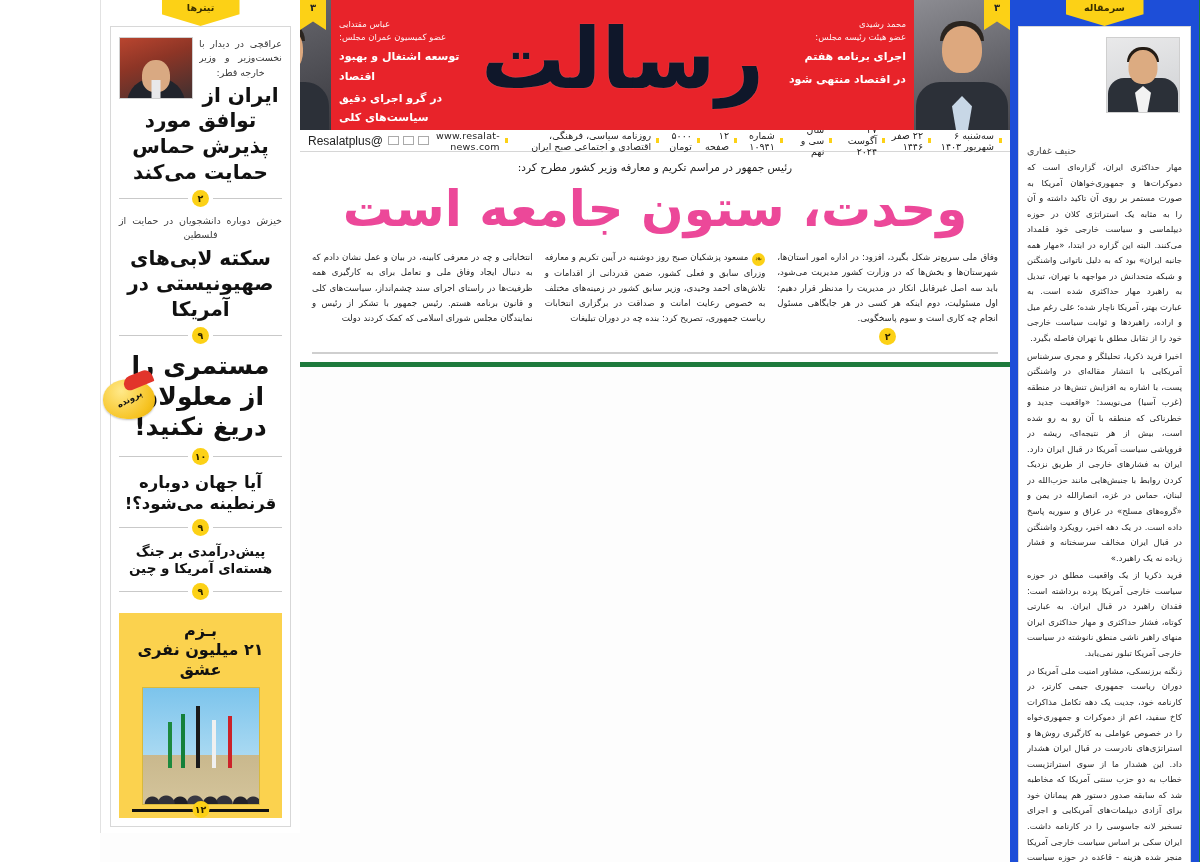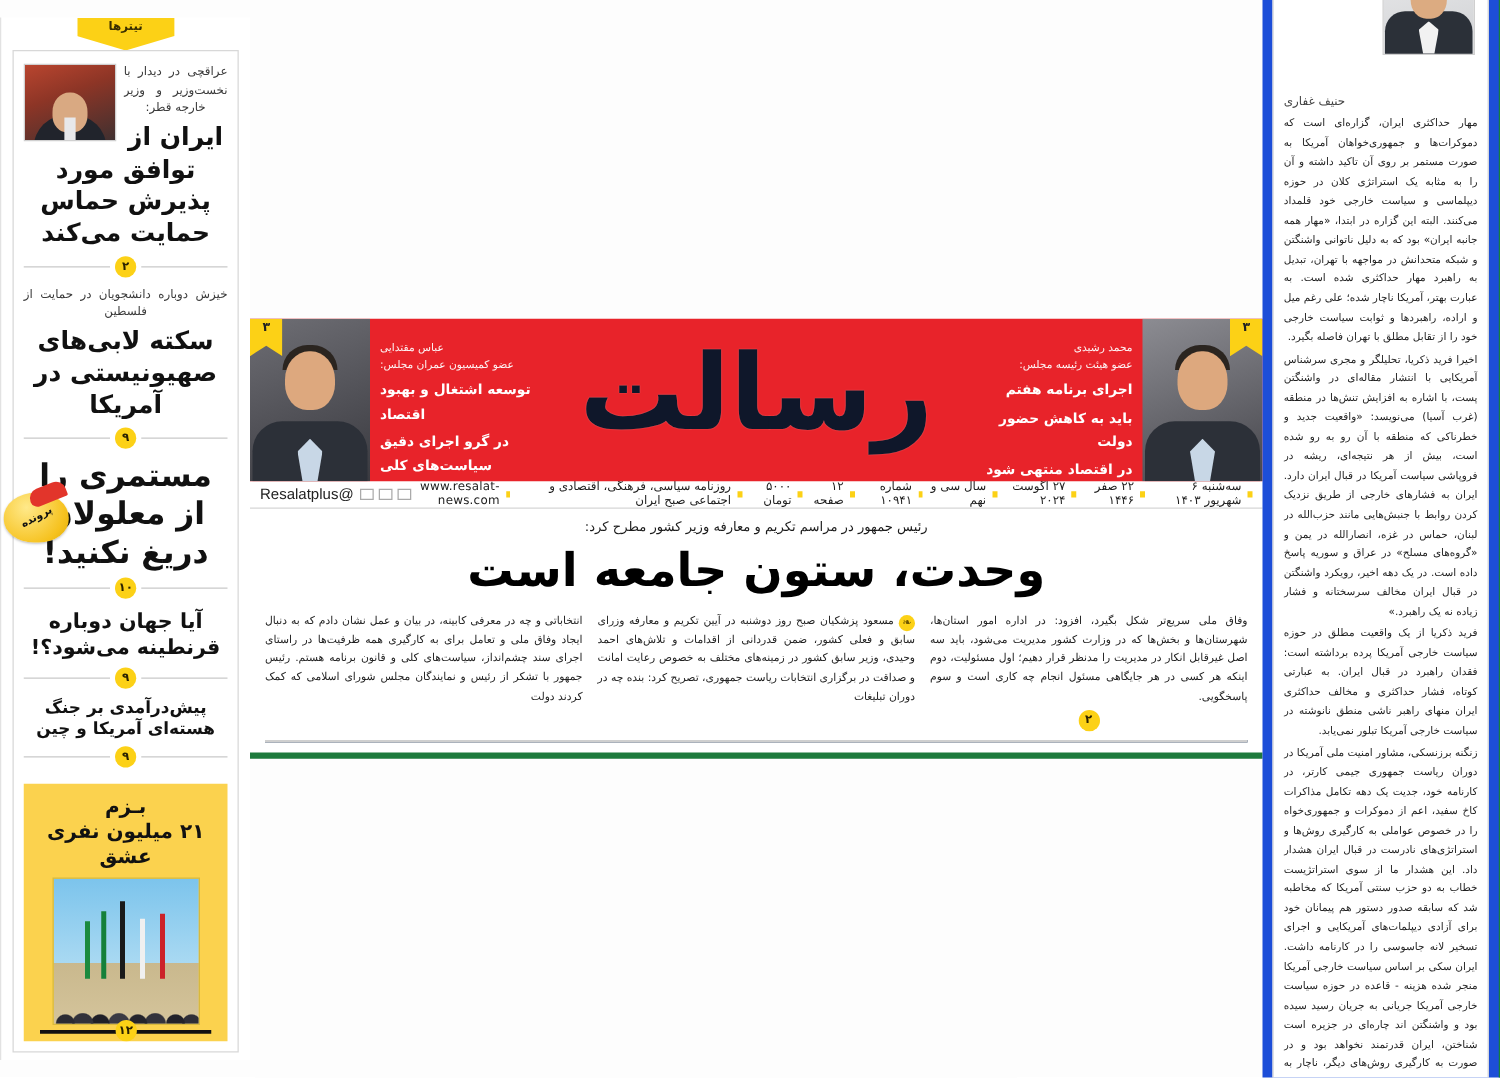--- a/index.html
+++ b/index.html
@@ -5,25 +5,25 @@
 <style>
   * { box-sizing: border-box; margin: 0; padding: 0; }
   html, body {
     width: 1200px; height: 862px;
     font-family: "DejaVu Sans", "Liberation Sans", sans-serif;
     background: #ffffff;
     overflow: hidden;
   }
   #page {
     position: relative;
-    width: 1200px; height: 862px;
+    width: 1100px; height: 862px;
     background: #fdfdfd;
     display: flex;
     flex-direction: row-reverse;
-    align-items: center;
+    align-items: flex-start;
   }
   .tab-flag {
     position: absolute; top: 0; left: 50%; transform: translateX(-50%);
     width: 78px; height: 26px;
     background: #fcd116;
     clip-path: polygon(0 0, 100% 0, 100% 55%, 50% 100%, 0 55%);
     display: flex; align-items: flex-start; justify-content: center;
     z-index: 6;
   }
   .tab-flag span {
@@ -220,21 +220,21 @@
     width: 11px; height: 9px; border: 1px solid #8d8d8d; display: inline-block;
     position: relative; opacity: .75;
   }
   .handle { font-size: 12px; color: #222; font-family: "Liberation Sans", sans-serif; }
   .siteurl { font-size: 9.5px; letter-spacing: .2px; }
 
   
   #headblock { padding: 9px 12px 4px 12px; text-align: center; }
   #headblock .kicker { font-size: 10.5px; color: #1a1a1a; margin-bottom: 7px; }
   #headblock .h1 {
-    font-size: 37px; font-weight: bold; color: #000000; line-height: 1.18;
+    font-size: 50px; font-weight: bold; color: #ec4899; line-height: 1.18;
     letter-spacing: -1.2px;
   }
 
   
   #lead {
     display: flex; flex-direction: row; gap: 12px;
     padding: 7px 12px 7px 12px; align-items: flex-start;
   }
   #lead .col {
     flex: 1 1 0; font-size: 8.6px; line-height: 1.78; color: #222;
@@ -488,21 +488,20 @@
       <div class="mh-photo right">
         <div class="body"></div>
           <div class="shirt"></div>
           <div class="hair"></div>
           <div class="face"></div>
       </div>
       <div class="mh-blurb rside">
         <div class="who">محمد رشیدی</div>
         <div class="who">عضو هیئت رئیسه مجلس:</div>
         <div class="quote">اجرای برنامه هفتم</div>
-        <div class="quote">باید به کاهش حضور دولت</div>
         <div class="quote">در اقتصاد منتهی شود</div>
       </div>
 
       <div class="mh-logo">
         <div class="word">رسالت</div>
       </div>
 
       <div class="mh-blurb">
         <div class="who">عباس مقتدایی</div>
         <div class="who">عضو کمیسیون عمران مجلس:</div>
@@ -725,21 +724,21 @@
       <div class="ed-photo">
         <div class="body"></div>
           <div class="shirt"></div>
           <div class="hair"></div>
           <div class="face"></div>
       </div>
       <div class="ed-author">حنیف غفاری</div>
       <div class="ed-body">
         <p>مهار حداکثری ایران، گزاره‌ای است که دموکرات‌ها و جمهوری‌خواهان آمریکا به صورت مستمر بر روی آن تاکید داشته و آن را به مثابه یک استراتژی کلان در حوزه دیپلماسی و سیاست خارجی خود قلمداد می‌کنند. البته این گزاره در ابتدا، «مهار همه جانبه ایران» بود که به دلیل ناتوانی واشنگتن و شبکه متحدانش در مواجهه با تهران، تبدیل به راهبرد مهار حداکثری شده است. به عبارت بهتر، آمریکا ناچار شده؛ علی رغم میل و اراده، راهبردها و ثوابت سیاست خارجی خود را از تقابل مطلق با تهران فاصله بگیرد.</p>
         <p>اخیرا فرید ذکریا، تحلیلگر و مجری سرشناس آمریکایی با انتشار مقاله‌ای در واشنگتن پست، با اشاره به افزایش تنش‌ها در منطقه (غرب آسیا) می‌نویسد: «واقعیت جدید و خطرناکی که منطقه با آن رو به رو شده است، بیش از هر نتیجه‌ای، ریشه در فروپاشی سیاست آمریکا در قبال ایران دارد. ایران به فشارهای خارجی از طریق نزدیک کردن روابط با جنبش‌هایی مانند حزب‌الله در لبنان، حماس در غزه، انصارالله در یمن و «گروه‌های مسلح» در عراق و سوریه پاسخ داده است. در یک دهه اخیر، رویکرد واشنگتن در قبال ایران مخالف سرسختانه و فشار زیاده نه یک راهبرد.»</p>
-        <p>فرید ذکریا از یک واقعیت مطلق در حوزه سیاست خارجی آمریکا پرده برداشته است: فقدان راهبرد در قبال ایران. به عبارتی کوتاه، فشار حداکثری و مخالف حداکثری ایران منهای راهبر ناشی منطق نانوشته در سیاست خارجی آمریکا تبلور نمی‌یابد.</p>
+        <p>فرید ذکریا از یک واقعیت مطلق در حوزه سیاست خارجی آمریکا پرده برداشته است: فقدان راهبرد در قبال ایران. به عبارتی کوتاه، فشار حداکثری و مهار حداکثری ایران منهای راهبر ناشی منطق نانوشته در سیاست خارجی آمریکا تبلور نمی‌یابد.</p>
         <p>زنگنه برزنسکی، مشاور امنیت ملی آمریکا در دوران ریاست جمهوری جیمی کارتر، در کارنامه خود، جدیت یک دهه تکامل مذاکرات کاخ سفید، اعم از دموکرات و جمهوری‌خواه را در خصوص عواملی به کارگیری روش‌ها و استراتژی‌های نادرست در قبال ایران هشدار داد. این هشدار ما از سوی استراتژیست خطاب به دو حزب سنتی آمریکا که مخاطبه شد که سابقه صدور دستور هم پیمانان خود برای آزادی دیپلمات‌های آمریکایی و اجرای تسخیر لانه جاسوسی را در کارنامه داشت. ایران سکی بر اساس سیاست خارجی آمریکا منجر شده هزینه - قاعده در حوزه سیاست خارجی آمریکا جریانی به جریان رسید سیده بود و واشنگتن اند چاره‌ای در جزیره است شناختن، ایران قدرتمند نخواهد بود و در صورت به کارگیری روش‌های دیگر، ناچار به پرداخت هزینه‌های کلان و جبران ناپذیر خواهد شد.</p>
       </div>
       <div class="rule-with-num ed-foot">
         <div class="ln"></div>
         <div class="pagenum">۲</div>
         <div class="ln"></div>
       </div>
     </div>
   </aside>
 

